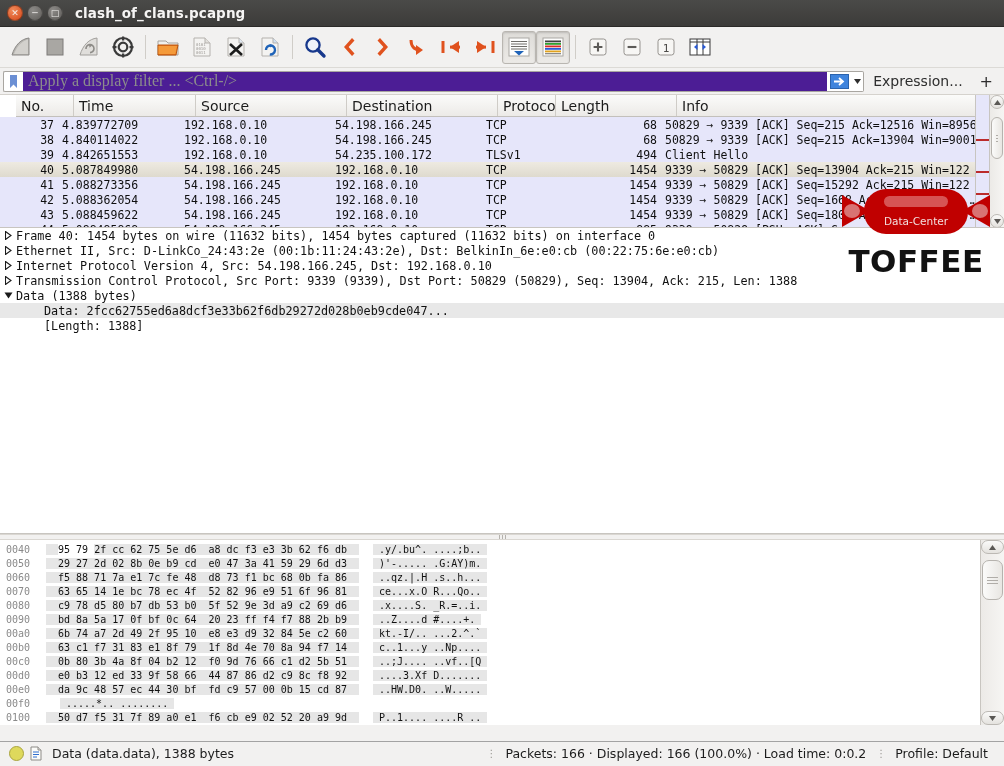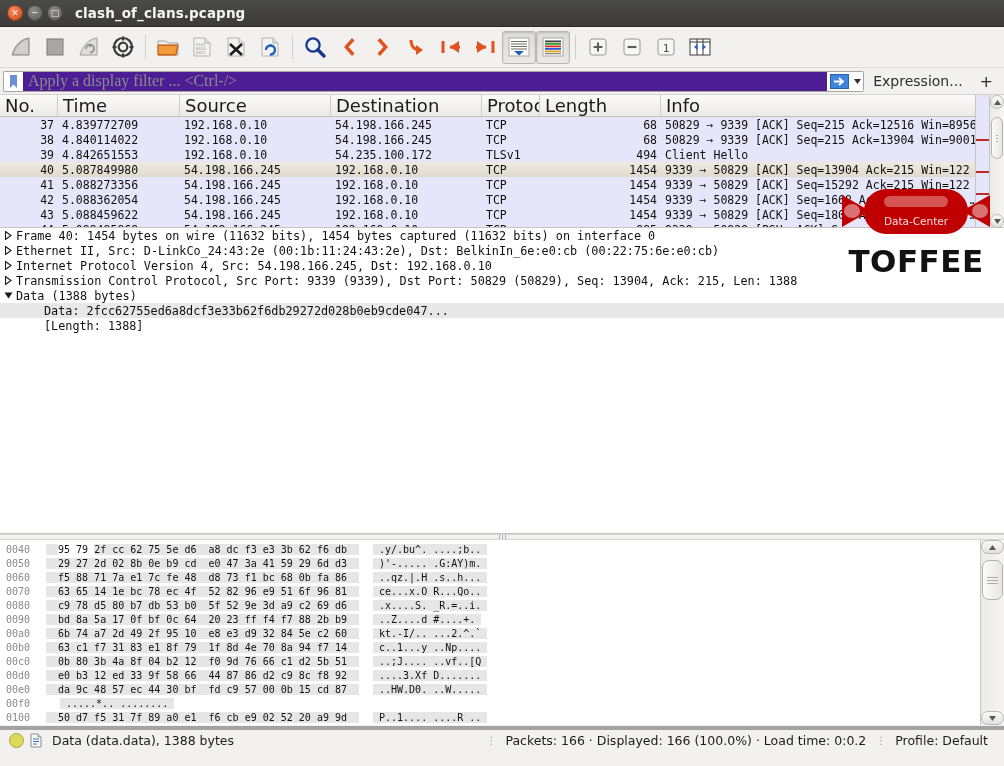--- a/index.html
+++ b/index.html
@@ -93,21 +93,21 @@
     position: relative;
     height: 133px;
     background: #fff;
     border-bottom: 1px solid #c8c5c0;
     overflow: hidden;
   }
   .pl-head {
     display: flex; height: 22px;
     background: linear-gradient(to bottom,#fbfbfa,#eceae7);
     border-bottom: 1px solid #c3c0bb;
-    font-size: 18px; color: #1b1b1b;
+    font-size: 14px; color: #1b1b1b; margin-left: 16px;
   }
   .pl-head .c {
     display: flex; align-items: center;
     padding-left: 5px;
     border-right: 1px solid #cfccc7;
     overflow: hidden; white-space: nowrap;
   }
   .pl-rows { font-family: "DejaVu Sans Mono", monospace; font-size: 11.5px; }
   .pl-row {
     display: flex; height: 15px; align-items: center;
@@ -197,22 +197,22 @@
     font-size: 10px; padding-top: 2px;
   }
   .hex-row { display: flex; height: 14px; align-items: center; white-space: pre; }
   .hx-off { width: 46px; padding-left: 6px; color: #8a8a8a; }
   .hx-bytes { background: #e6e6e6; padding: 0 12px; color: #111; }
   .hx-bytes .nosel { background: #fff; }
   .hx-ascii { background: #e6e6e6; margin-left: 14px; padding: 0 6px; color: #111; }
 
   
   .statusbar {
-    position: absolute; left: 0; bottom: 16px; width: 1004px; height: 24px;
-    background: #f2f1f0; border-top: 4px solid #a3a3a3;
+    position: absolute; left: 0; bottom: 1px; width: 1004px; height: 24px;
+    background: #f2f1f0; border-top: 1px solid #a3a3a3;
     display: flex; align-items: center; font-size: 12.5px; color: #1c1c1c;
   }
   .sb-exp { width: 15px; height: 15px; border-radius: 50%; background: #ded95c; border: 1px solid #a9a43f; margin-left: 9px; }
   .sb-icon { margin-left: 6px; display: flex; align-items: center; }
   .sb-text { margin-left: 10px; }
   .sb-sep { margin: 0 10px; color: #9b9893; letter-spacing: -1px; font-size: 10px; }
   .sb-mid { margin-left: auto; }
   .sb-right { margin-left: 0; padding-right: 16px; }
 
   

